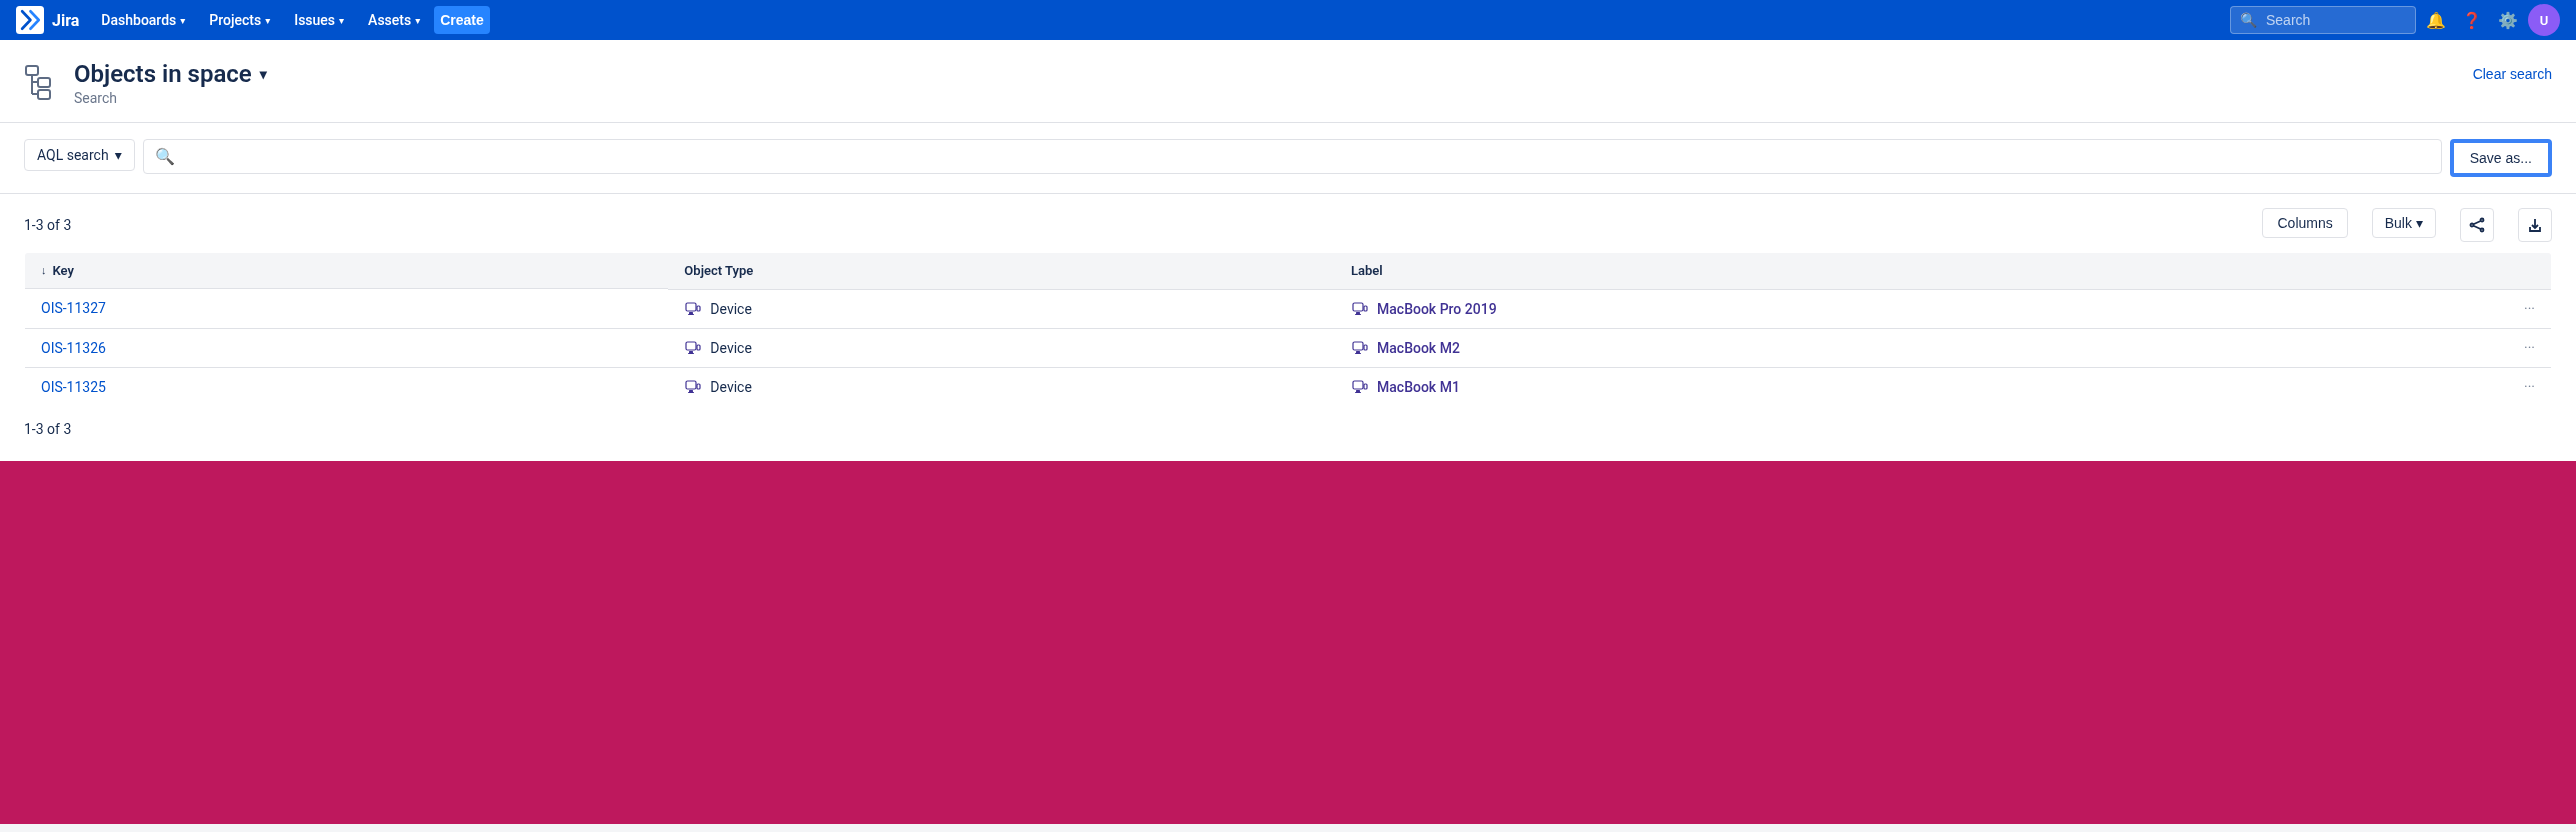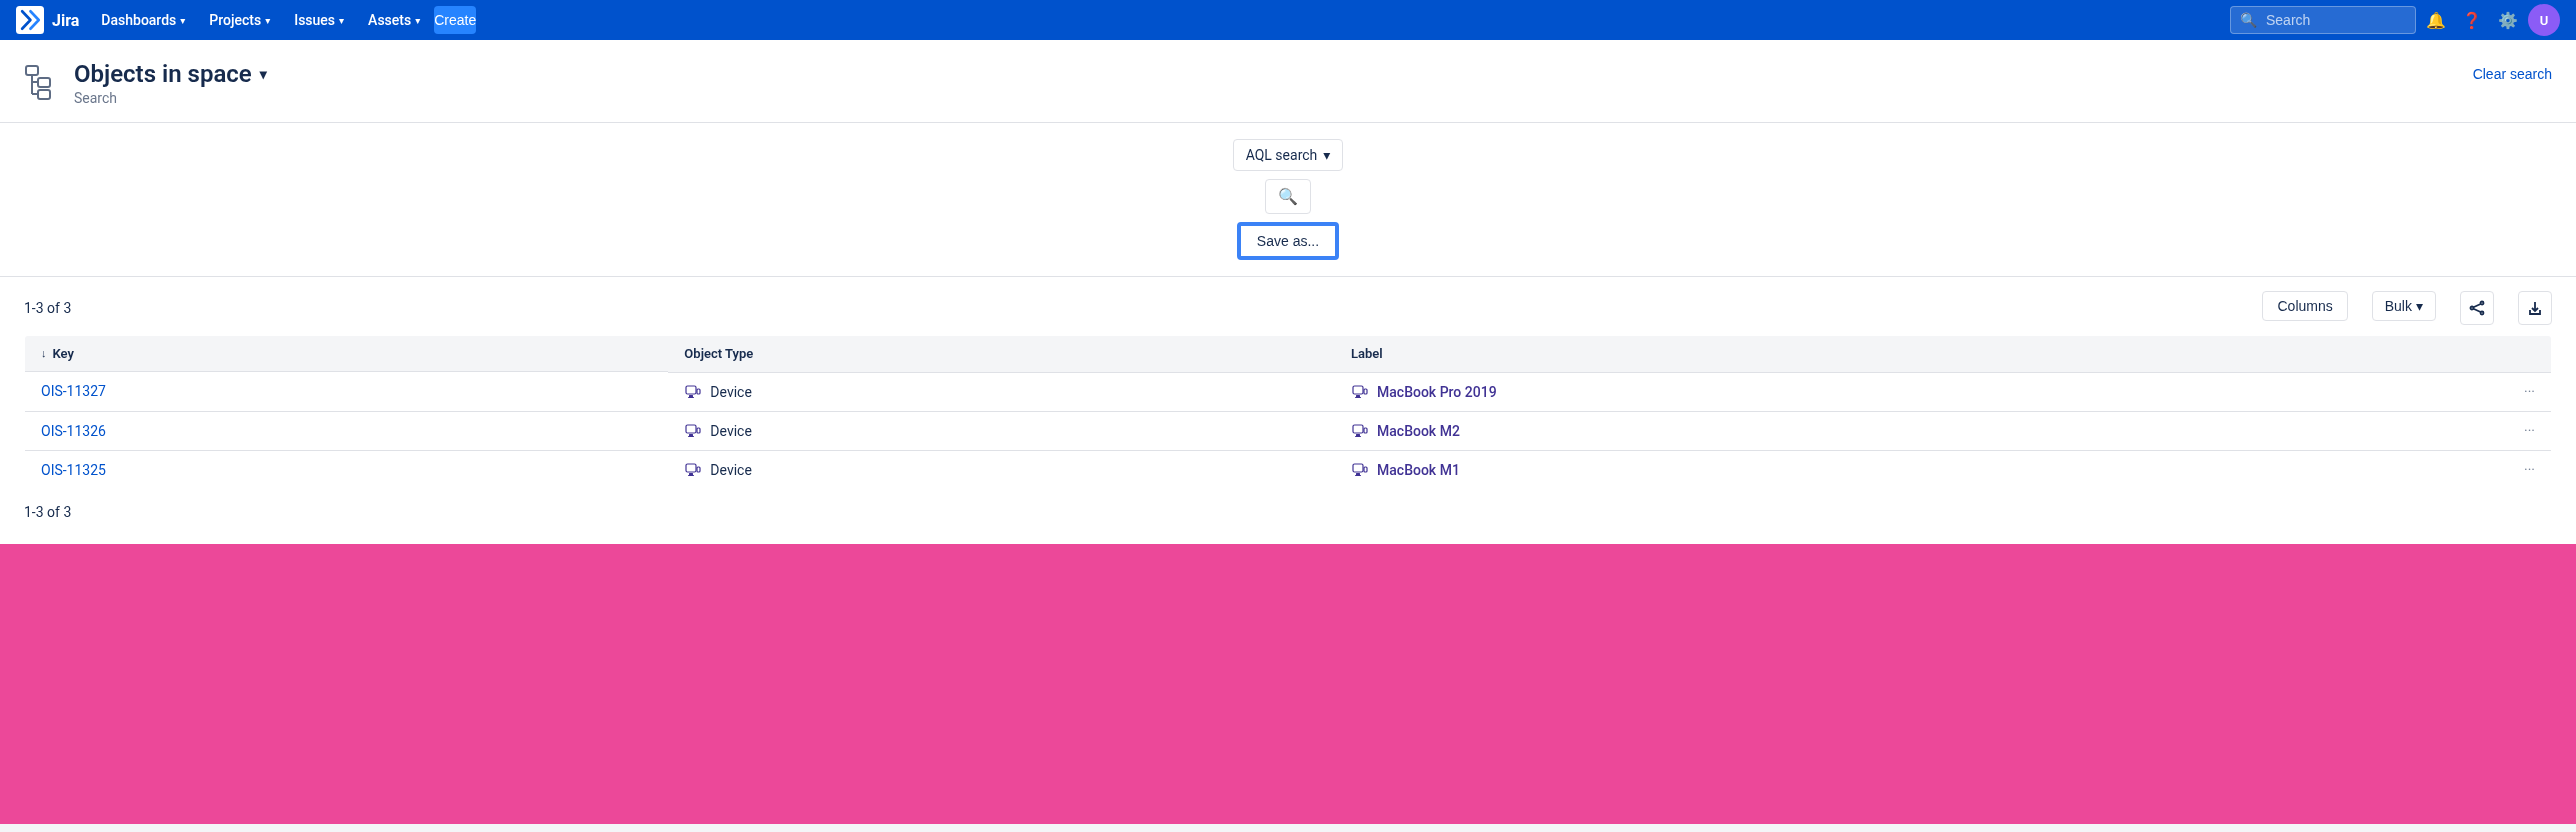--- a/index.html
+++ b/index.html
@@ -26,25 +26,25 @@
       border-radius: 4px;
       cursor: pointer;
       font-size: 14px;
       font-weight: 500;
       display: flex; align-items: center; gap: 4px;
       white-space: nowrap;
     }
     .topnav-create {
       background: #2684ff;
       color: white;
-      padding: 6px 0;
-      border-radius: 4px;
-      cursor: pointer;
-      font-size: 14px;
-      font-weight: 400;
+      padding: 6px 6px;
+      border-radius: 4px;
+      cursor: pointer;
+      font-size: 14px;
+      font-weight: 700;
       border: none;
     }
     .topnav-spacer { flex: 1; }
     .topnav-search {
       background: rgba(255,255,255,0.15);
       border: 1px solid rgba(255,255,255,0.3);
       border-radius: 4px;
       display: flex; align-items: center;
       padding: 5px 10px;
       gap: 8px;
@@ -129,21 +129,21 @@
       border-radius: 4px;
       cursor: pointer;
       color: #172b4d;
       font-size: 14px;
       margin-bottom: 2px;
     }
 
     
     .main {
       flex: 1;
-      background: #ec4899;
+      background: #be185d;
       overflow: auto;
     }
 
     
     .page-header {
       display: flex;
       align-items: flex-start;
       padding: 20px 24px 16px;
       border-bottom: 1px solid #dfe1e6;
       background: white;
@@ -166,26 +166,25 @@
       cursor: pointer;
       padding: 6px 0;
       background: none;
       border: none;
       margin-left: 48px;
     }
 
     
     .search-bar-area {
       display: flex;
-      align-items: center;
+      align-items: flex-start;
       padding: 16px 24px;
       gap: 8px;
       border-bottom: 1px solid #dfe1e6;
       background: white;
-      flex-direction: column;
     }
     .aql-dropdown {
       display: flex; align-items: center; gap: 6px;
       border: 1px solid #dfe1e6;
       border-radius: 4px;
       padding: 7px 12px;
       cursor: pointer;
       font-size: 14px;
       color: #172b4d;
       background: white;

